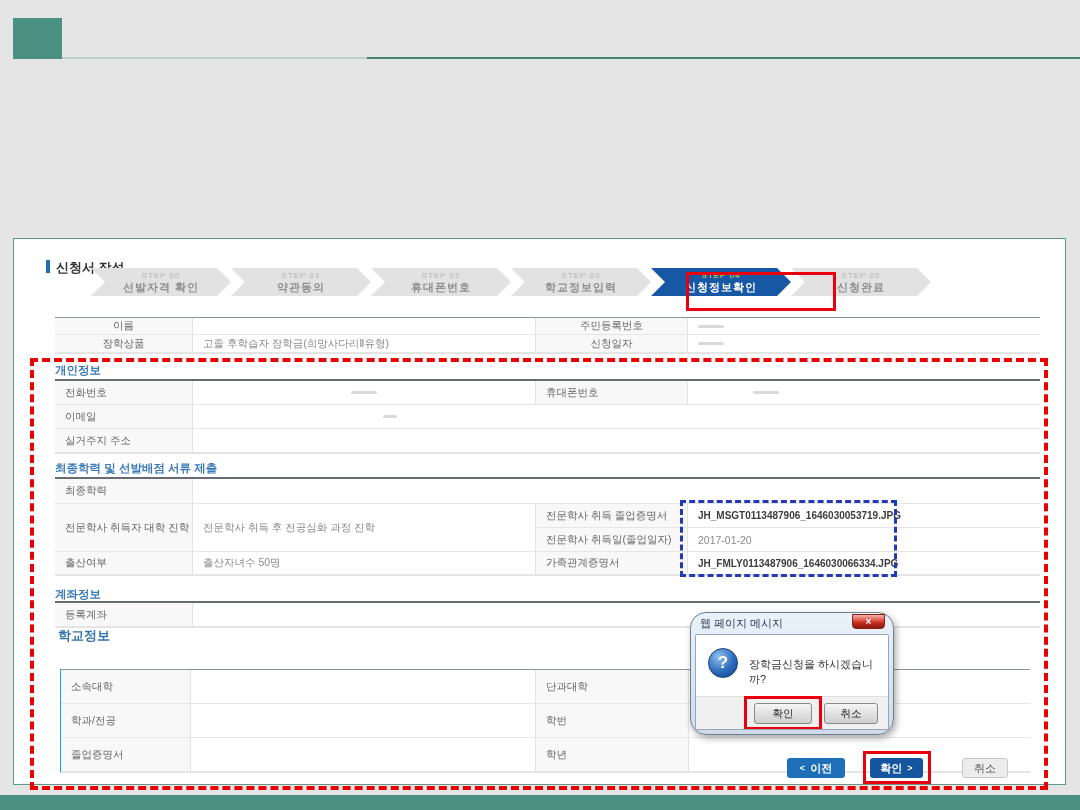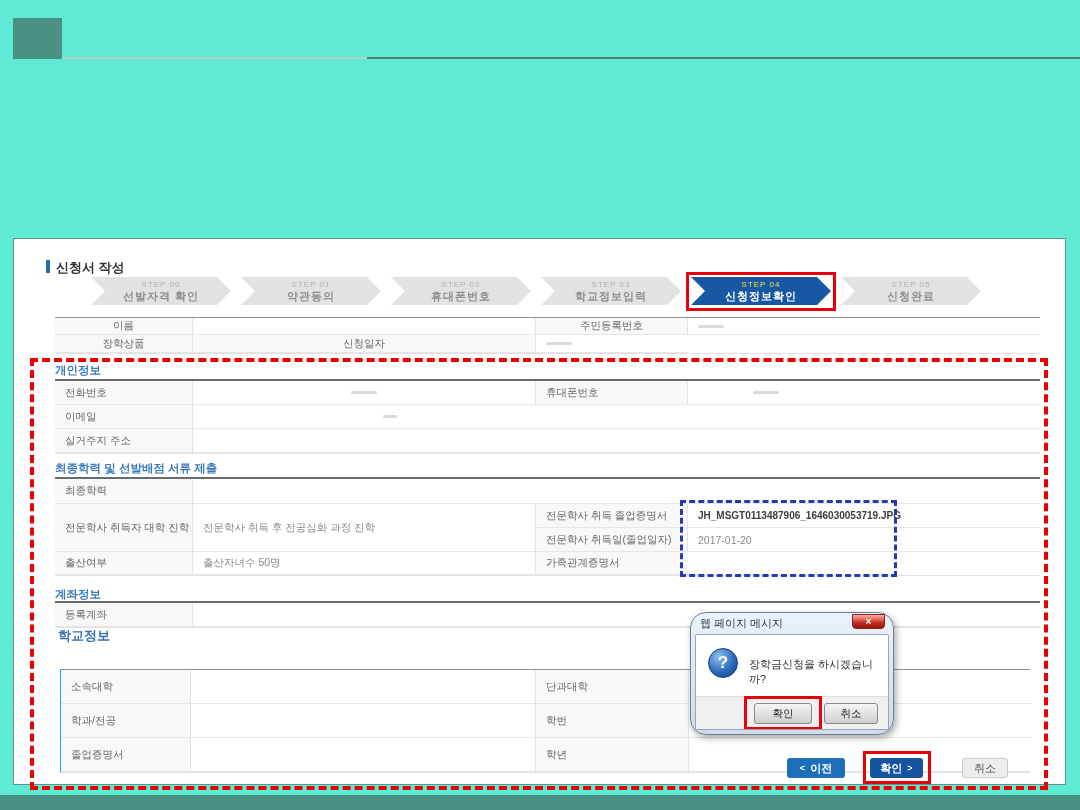--- a/index.html
+++ b/index.html
@@ -1,33 +1,33 @@
 <!DOCTYPE html>
 <html><head>
 <meta charset="utf-8">
 <style>
   * { margin:0; padding:0; box-sizing:border-box; }
   html,body { background:#fff; }
   body { font-family:"Liberation Sans","DejaVu Sans",sans-serif; }
-  #canvas { position:relative; width:1080px; height:810px; background:#5eead4; overflow:hidden; }
+  #canvas { position:relative; width:1080px; height:810px; background:#e5e5e5; overflow:hidden; }
 
   
   .brand-block { position:absolute; left:13px; top:18px; width:49px; height:41px; background:#4a9181; }
   .top-rule-light { position:absolute; left:62px; top:57px; width:1018px; height:2px; background:#b9cfc8; }
   .top-rule-dark { position:absolute; left:367px; top:57px; width:713px; height:2px; background:#43836f; }
   .bottom-bar { position:absolute; left:0; top:795px; width:1080px; height:15px; background:#4a9181; }
 
   
   .main-panel { position:absolute; left:13px; top:238px; width:1053px; height:547px; border:1px solid #5d998b; background:#fff; }
 
   .page-title { position:absolute; left:46px; top:259px; font-size:13px; font-weight:bold; color:#333; padding-left:10px; }
   .page-title::before { content:""; position:absolute; left:0; top:1px; width:4px; height:13px; background:#1d6fb8; }
 
   
-  .steps { position:absolute; left:91px; top:277px; display:flex; gap:10px; }
+  .steps { position:absolute; left:91px; top:268px; display:flex; }
   .step { width:140px; height:28px; background:#e2e2e2; display:flex; flex-direction:column; align-items:center; justify-content:center;
           clip-path:polygon(14px 50%, 0 0, calc(100% - 14px) 0, 100% 50%, calc(100% - 14px) 100%, 0 100%); }
   .step .num { font-size:8px; color:#b2b2b2; letter-spacing:1px; line-height:10px; }
   .step .lbl { font-size:11px; font-weight:bold; color:#8f8f8f; letter-spacing:1px; line-height:13px; }
   .step.active { background:#1857a4; }
   .step.active .num { color:#f2e23c; }
   .step.active .lbl { color:#fff;font-family:Liberation Serif, serif; }
   .active-step-outline { position:absolute; left:686px; top:272px; width:150px; height:39px; border:3px solid #e8000d; z-index:4; }
 
   
@@ -120,20 +120,21 @@
   <div class="active-step-outline"></div>
 
   <div class="tbl thin-top" style="left:55px; top:317px; width:985px; grid-template-columns:138px 343px 152px 352px; grid-template-rows:17px 18px;">
     <div class="cell lab center">이름</div>
     <div class="cell"></div>
     <div class="cell lab center">주민등록번호</div>
     <div class="cell edge">
         <span class="smudge"></span>
       </div>
     <div class="cell lab center">장학상품</div>
+    <div class="cell">고졸 후학습자 장학금(희망사다리Ⅱ유형)</div>
     <div class="cell lab center">신청일자</div>
     <div class="cell edge">
         <span class="smudge"></span>
       </div>
   </div>
 
   <div class="red-dotted-box"></div>
 
   <div class="section-heading" style="left:55px; top:363px;">개인정보</div>
   <div class="tbl" style="left:55px; top:379px; width:985px; grid-template-columns:138px 343px 152px 352px; grid-template-rows:24px 24px 24px;">
@@ -161,20 +162,21 @@
     <div class="cell lab" style="grid-row:2 / 4;">전문학사 취득자 대학 진학 유형</div>
     <div class="cell" style="grid-row:2 / 4;">전문학사 취득 후 전공심화 과정 진학</div>
     <div class="cell lab">전문학사 취득 졸업증명서</div>
     <div class="cell edge file-val">JH_MSGT0113487906_1646030053719.JPG</div>
     <div class="cell lab">전문학사 취득일(졸업일자)</div>
     <div class="cell edge">2017-01-20</div>
 
     <div class="cell lab">출산여부</div>
     <div class="cell">출산자녀수 50명</div>
     <div class="cell lab">가족관계증명서</div>
+    <div class="cell edge file-val">JH_FMLY0113487906_1646030066334.JPG</div>
   </div>
   <div class="blue-dotted-box"></div>
 
   <div class="section-heading" style="left:55px; top:587px;">계좌정보</div>
   <div class="tbl" style="left:55px; top:601px; width:985px; grid-template-columns:138px 847px; grid-template-rows:24px;">
     <div class="cell lab">등록계좌</div>
     <div class="cell edge"></div>
   </div>
 
   <div class="section-heading big" style="left:58px; top:627px;">학교정보</div>

